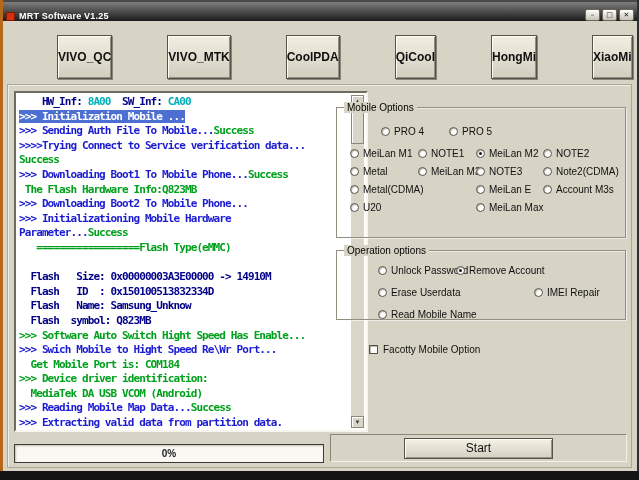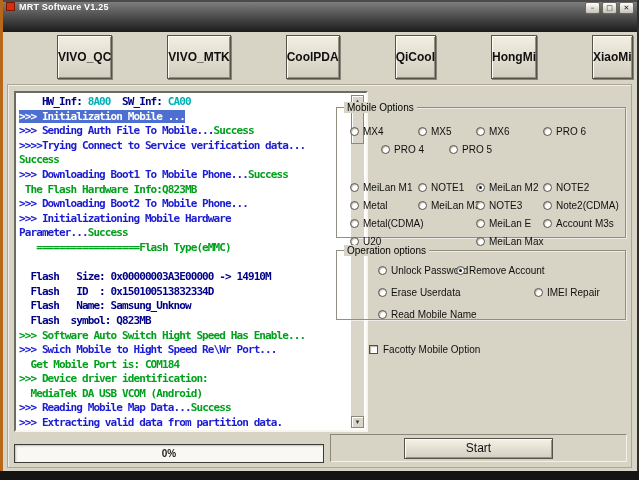--- a/index.html
+++ b/index.html
@@ -8,23 +8,23 @@
     position:relative;width:639px;height:480px;background:#d7d3c5;
     font-family:"Liberation Sans", sans-serif;overflow:hidden;
   }
   
   .edge-left{position:absolute;left:0;top:0;width:3px;height:100%;background:#b8681a;z-index:50;}
   .edge-top{position:absolute;left:0;top:0;width:100%;height:2px;background:#4a4a4a;z-index:49;}
   .edge-right{position:absolute;right:0;top:0;width:2px;height:100%;background:#2e2e2e;z-index:50;}
   .edge-bottom{position:absolute;left:0;bottom:0;width:100%;height:9px;background:#141414;z-index:50;}
 
   .titlebar{
-    position:absolute;left:3px;top:2px;right:2px;height:30px;
+    position:absolute;left:3px;top:2px;right:2px;height:19px;
     background:linear-gradient(#7d7d7d,#1b1b1b);
-    display:flex;align-items:flex-start;z-index:40;
+    display:flex;align-items:flex-end;z-index:40;
   }
   .title-icon{width:9px;height:9px;background:#d23010;border:1px solid #7c1800;margin:0 4px 0 3px;}
   .title-text{color:#fff;font-size:9px;font-weight:bold;letter-spacing:.2px;}
   .win-controls{margin-left:auto;display:flex;gap:2px;padding-right:3px;}
   .win-btn{
     width:15px;height:12px;background:linear-gradient(#fefefe,#c6c2b4);
     border:1px solid #6b675d;border-radius:2px;font-size:7px;line-height:10px;
     text-align:center;color:#222;padding:0;font-family:"DejaVu Sans",sans-serif;
   }
 
@@ -75,21 +75,21 @@
     position:absolute;top:-6px;left:7px;background:#d7d3c5;
     padding:0 3px;font-size:10px;color:#000;line-height:11px;
   }
   .mobile-group{left:336px;top:107px;width:290px;height:131px;}
   .op-group{left:336px;top:250px;width:290px;height:70px;padding-left:28px;}
   .mobile-rows{padding-top:14px;}
   .op-rows{padding-top:8px;}
   .opt-row{display:grid;align-items:center;padding-left:13px;}
   .opt-row.m{grid-template-columns:68px 58px 67px 1fr;height:18px;}
   .opt-row.o{grid-template-columns:78px 78px 1fr;height:22px;}
-  .opt-row.gap{margin-bottom:20px;padding-left:44px;}
+  .opt-row.gap{margin-bottom:4px;padding-left:44px;}
   .radio{display:flex;align-items:center;white-space:nowrap;cursor:default;}
   .rb{
     position:relative;width:9px;height:9px;border-radius:50%;background:#fff;
     border:1px solid #55514a;box-shadow:inset 1px 1px 1px #b9b5a9;
     margin-right:4px;flex:0 0 auto;
   }
   .rb.checked::after{
     content:"";position:absolute;left:2px;top:2px;width:3px;height:3px;border-radius:50%;background:#1a1a1a;
   }
   .rb-t{font-size:10px;color:#101010;}
@@ -157,46 +157,20 @@
     <div class="scrollbar">
       <div class="sb-btn sb-up">▲</div>
       <div class="sb-thumb"></div>
       <div class="sb-btn sb-down">▼</div>
     </div>
   </div>
 
   <div class="group mobile-group">
     <span class="group-title">Mobile Options</span>
     <div class="mobile-rows" id="mobile-rows">
-        <div class="opt-row m">
-          <div>
-            <label class="radio">
-              <span class="rb"></span>
-              <span class="rb-t">MX4</span>
-            </label>
-          </div>
-          <div>
-            <label class="radio">
-              <span class="rb"></span>
-              <span class="rb-t">MX5</span>
-            </label>
-          </div>
-          <div>
-            <label class="radio">
-              <span class="rb"></span>
-              <span class="rb-t">MX6</span>
-            </label>
-          </div>
-          <div>
-            <label class="radio">
-              <span class="rb"></span>
-              <span class="rb-t">PRO 6</span>
-            </label>
-          </div>
-        </div>
         <div class="opt-row m gap">
           <div>
             <label class="radio">
               <span class="rb"></span>
               <span class="rb-t">PRO 4</span>
             </label>
           </div>
           <div>
             <label class="radio">
               <span class="rb"></span>

